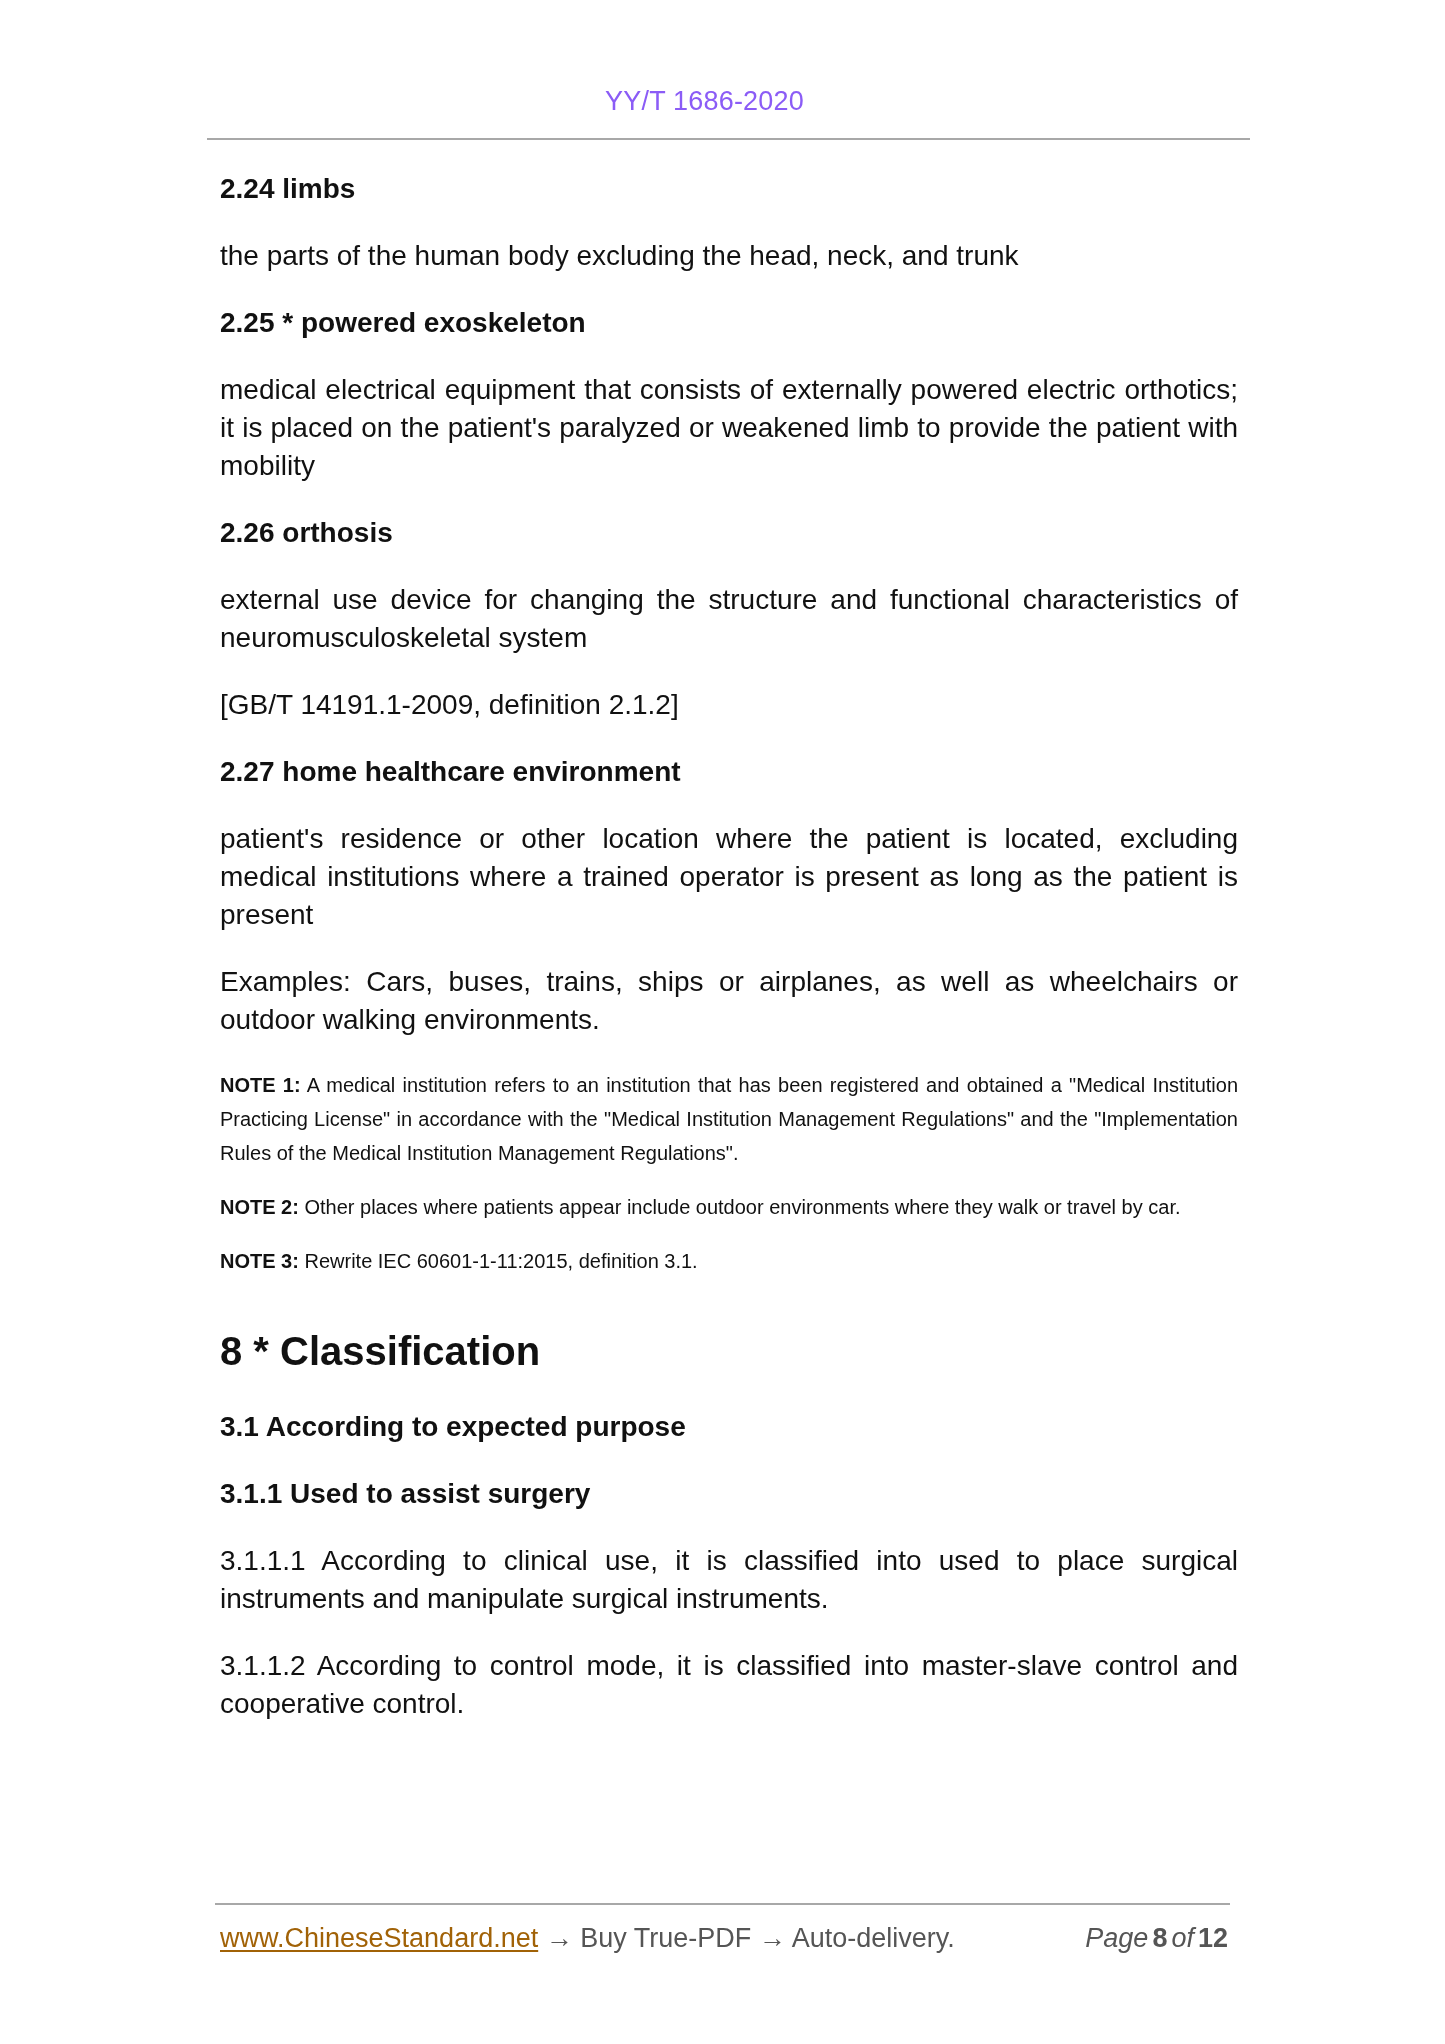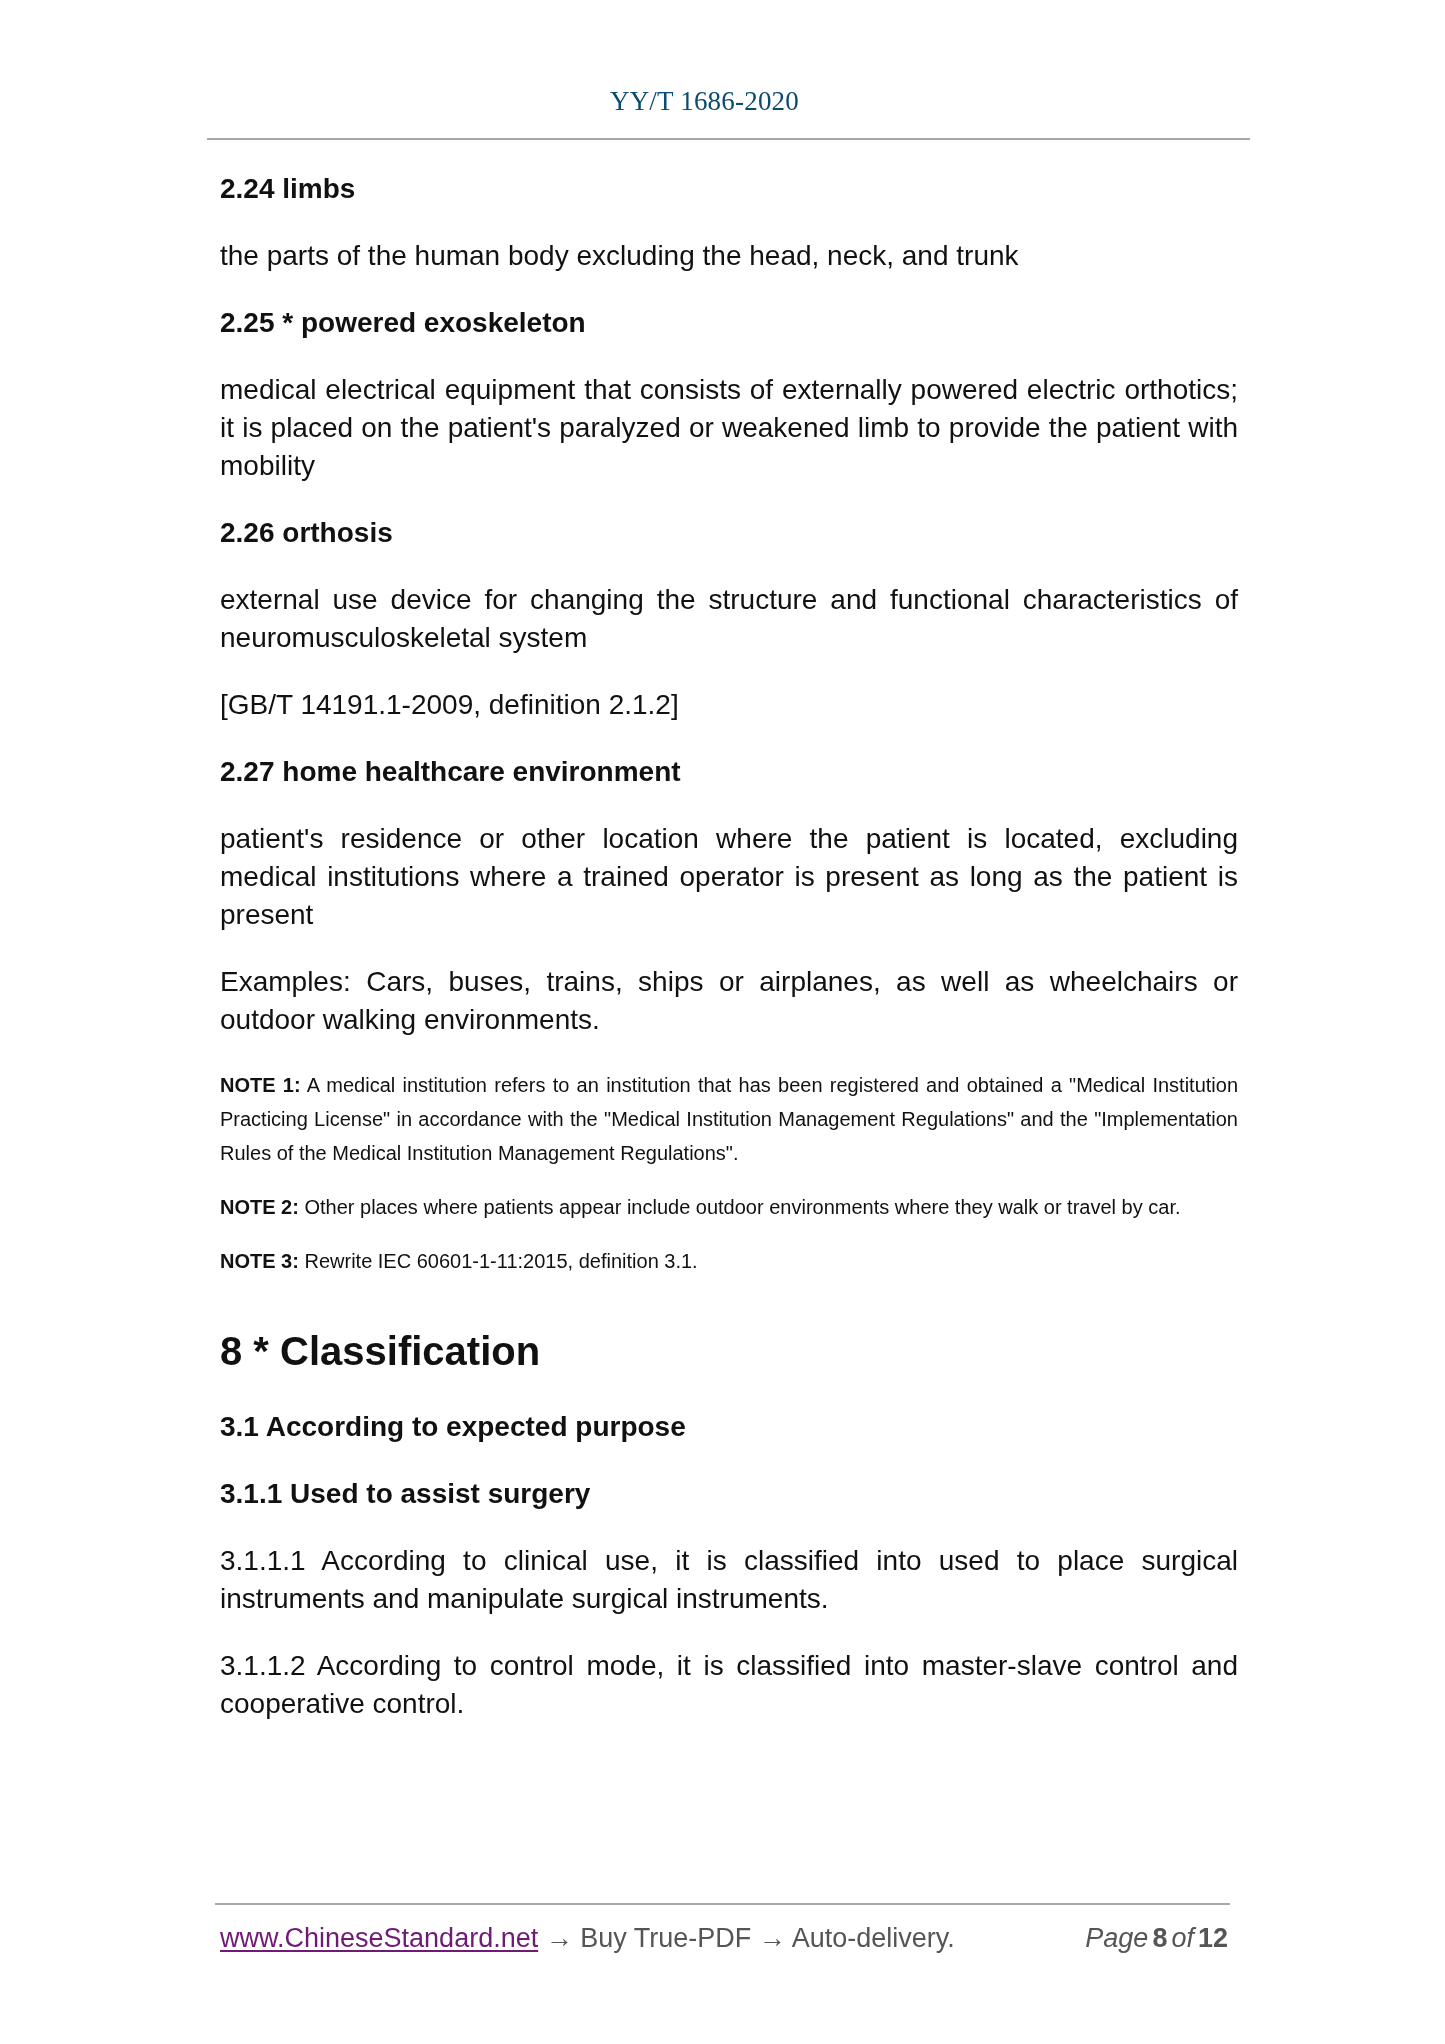--- a/index.html
+++ b/index.html
@@ -15,23 +15,22 @@
       font-family: "Liberation Sans", "DejaVu Sans", sans-serif;
       color: #111111;
     }
     .page-header {
       position: absolute;
       top: 86px;
       left: 0;
       width: 1409px;
       text-align: center;
       font-size: 27px;
-      color: #0c4a6e;
+      color: #8b5cf6;
       letter-spacing: 0.2px;
-      font-family: Liberation Serif, serif;
     }
     .header-rule {
       position: absolute;
       top: 138px;
       left: 207px;
       width: 1043px;
       height: 0;
       border-top: 2px solid #a8a8a8;
     }
     .content {
@@ -89,21 +88,21 @@
       top: 1923px;
       left: 220px;
       width: 1008px;
       font-size: 27px;
       color: #555555;
       display: flex;
       justify-content: space-between;
       align-items: baseline;
     }
     .footer a {
-      color: #701a75;
+      color: #a16207;
       text-decoration: underline;
       text-decoration-thickness: 2px;
       text-underline-offset: 3px;
     }
     .footer .page-num strong {
       font-weight: bold;
       color: #555555;
     }
     .footer .page-num span {
       margin: 0 4px;

